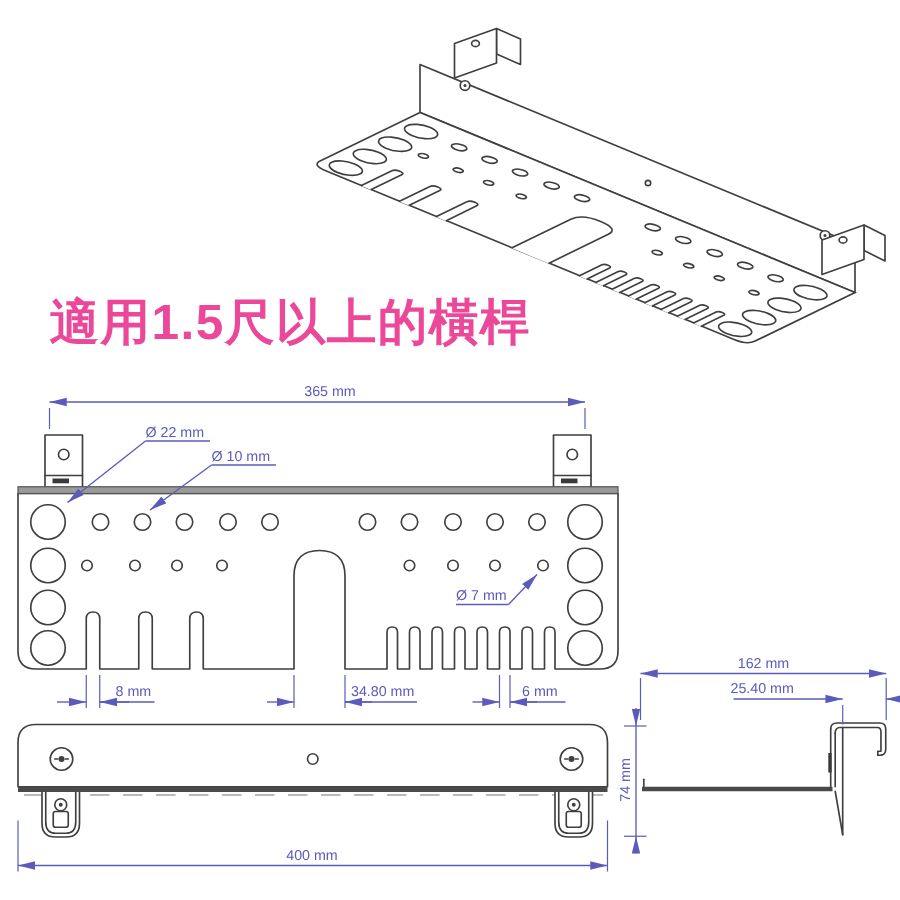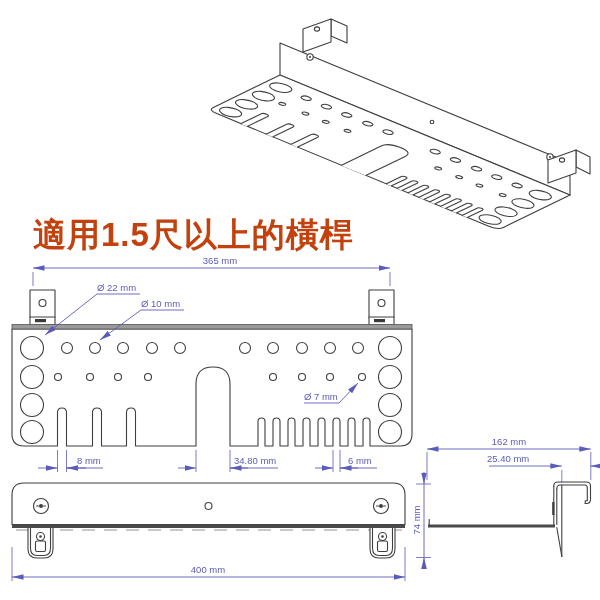--- a/index.html
+++ b/index.html
@@ -1,20 +1,20 @@
 <!DOCTYPE html>
 <html><head>
 <meta charset="utf-8">
 <style>
   html,body{margin:0;padding:0;background:#ffffff;}
   body{width:600px;height:600px;position:relative;overflow:hidden;
        font-family:"Liberation Sans","DejaVu Sans",sans-serif;}
   #drawing{position:absolute;left:0;top:0;}
   #title{position:absolute;left:33px;top:197px;font-size:33px;font-weight:700;
-         color:#c2410c;letter-spacing:1px;white-space:nowrap;line-height:1.1;margin-top:20px;}
+         color:#ec4899;letter-spacing:1px;white-space:nowrap;line-height:1.1;}
   .ln{stroke:#3f3f3f;stroke-width:1.1;fill:none;stroke-linejoin:round;stroke-linecap:round;}
   .lnf{stroke:#3f3f3f;stroke-width:1.1;fill:#ffffff;stroke-linejoin:round;}
   .hole{stroke:#3f3f3f;stroke-width:1.1;fill:#ffffff;}
   .dim{stroke:#5b5bbb;stroke-width:0.9;fill:none;}
   .ext{stroke:#5b5bbb;stroke-width:0.8;fill:none;}
   .dtxt{fill:#5b5bbb;font-size:9.5px;font-family:"Liberation Sans","DejaVu Sans",sans-serif;}
   .thick{fill:#4a4a4a;stroke:none;}
   .band{fill:#9a9a9a;stroke:#555;stroke-width:0.8;}
   .mark{fill:#3a3a3a;stroke:none;}
 </style>

